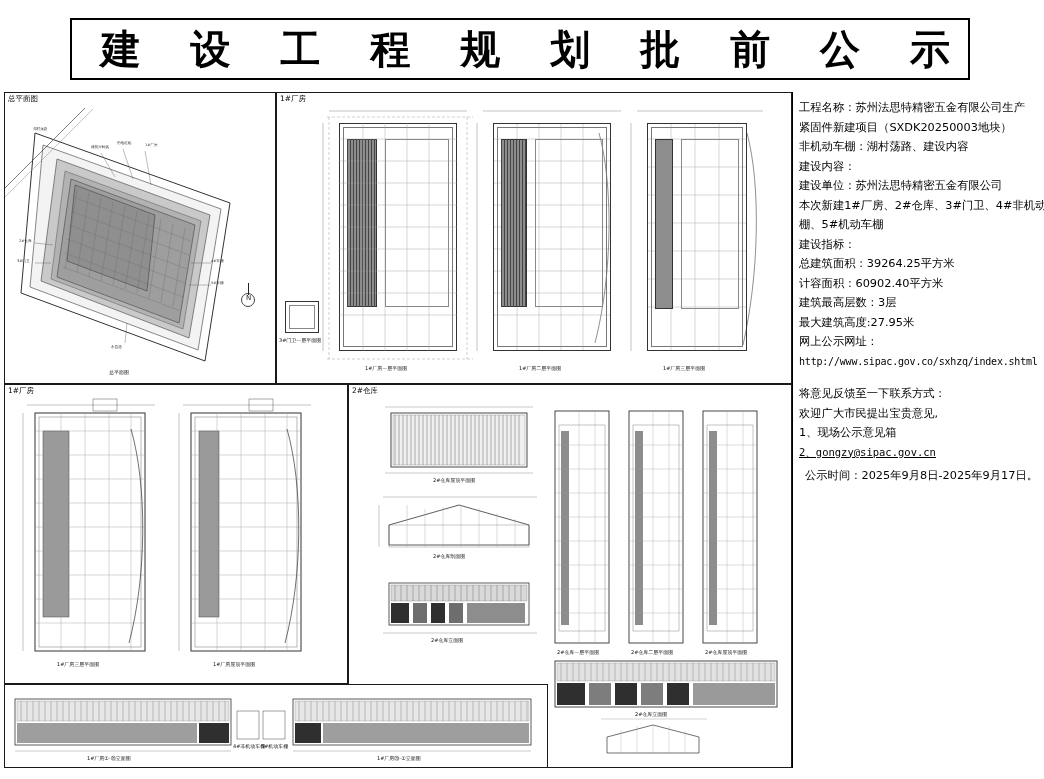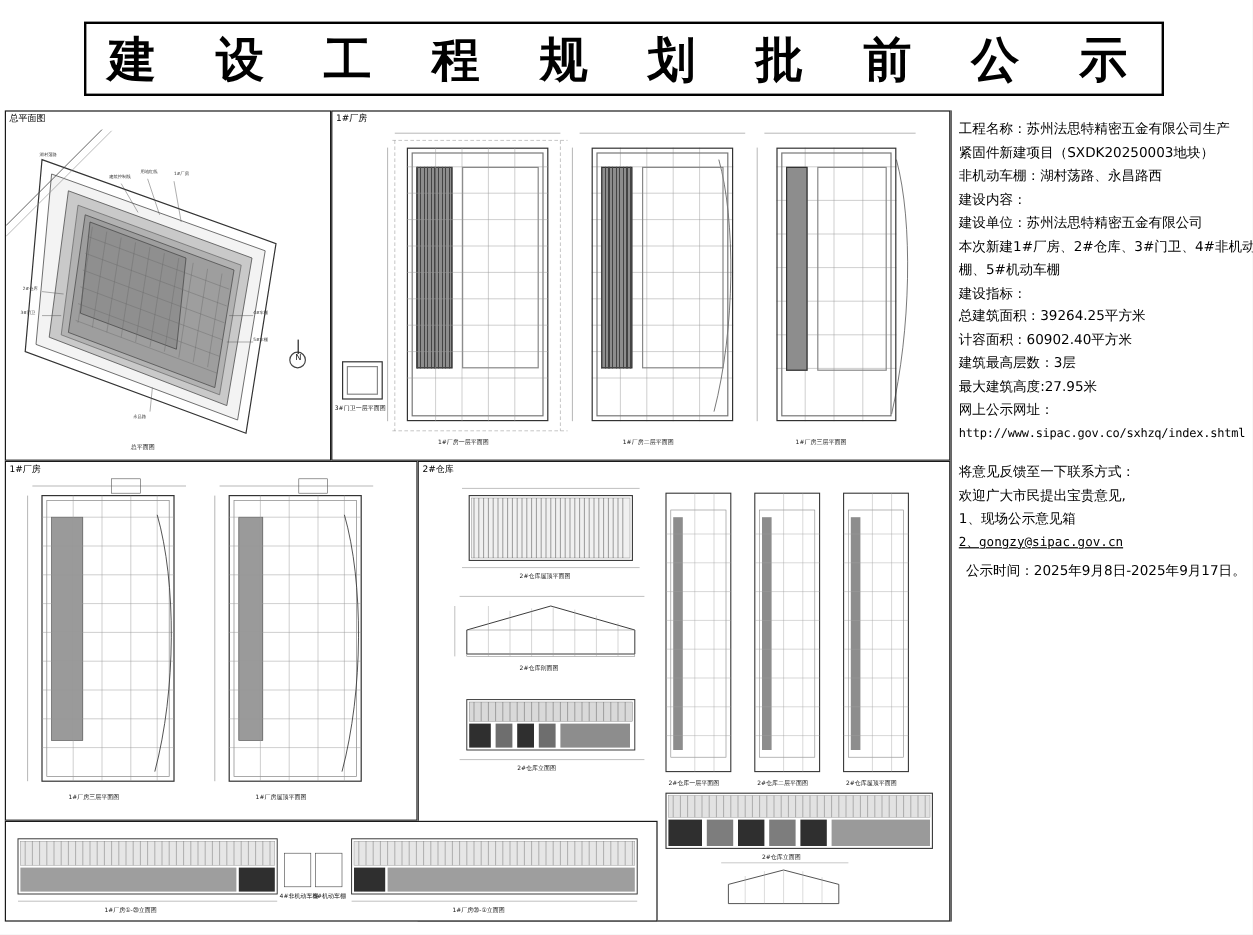--- a/index.html
+++ b/index.html
@@ -14,21 +14,21 @@
     height: 779px;
     background: #ffffff;
     overflow: hidden;
   }
   
   .banner {
     position: absolute;
     left: 70px; top: 18px;
     width: 900px; height: 62px;
     border: 2px solid #000;
-    display: flex; align-items: center; justify-content: flex-start;
+    display: flex; align-items: center; justify-content: flex-end;
     background: #fff;
   }
   .banner-text {
     font-size: 40px;
     font-weight: bold;
     letter-spacing: 18px;
     text-indent: 18px;
     color: #000;
     font-family: "DejaVu Sans", "Liberation Sans", sans-serif;
     white-space: nowrap;
@@ -112,21 +112,21 @@
   <div class="banner">
     <div class="banner-text">建 设 工 程 规 划 批 前 公 示</div>
   </div>
 
   <div class="info-panel">
     <div class="info-line">
       <span>工程名称：</span><span>苏州法思特精密五金有限公司生产</span>
     </div>
     <div class="info-line">紧固件新建项目（SXDK20250003地块）</div>
     <div class="info-line">
-      <span>非机动车棚：</span><span>湖村荡路、永昌路西</span>
+      <span>非机动车棚：</span><span>湖村荡路、建设内容</span>
     </div>
     <div class="info-line">建设内容：</div>
     <div class="info-line">
       <span>建设单位：</span><span>苏州法思特精密五金有限公司</span>
     </div>
     <div class="info-line">本次新建1#厂房、2#仓库、3#门卫、4#非机动车</div>
     <div class="info-line">棚、5#机动车棚</div>
     <div class="info-line">建设指标：</div>
     <div class="info-line">总建筑面积：39264.25平方米</div>
     <div class="info-line">计容面积：60902.40平方米</div>

